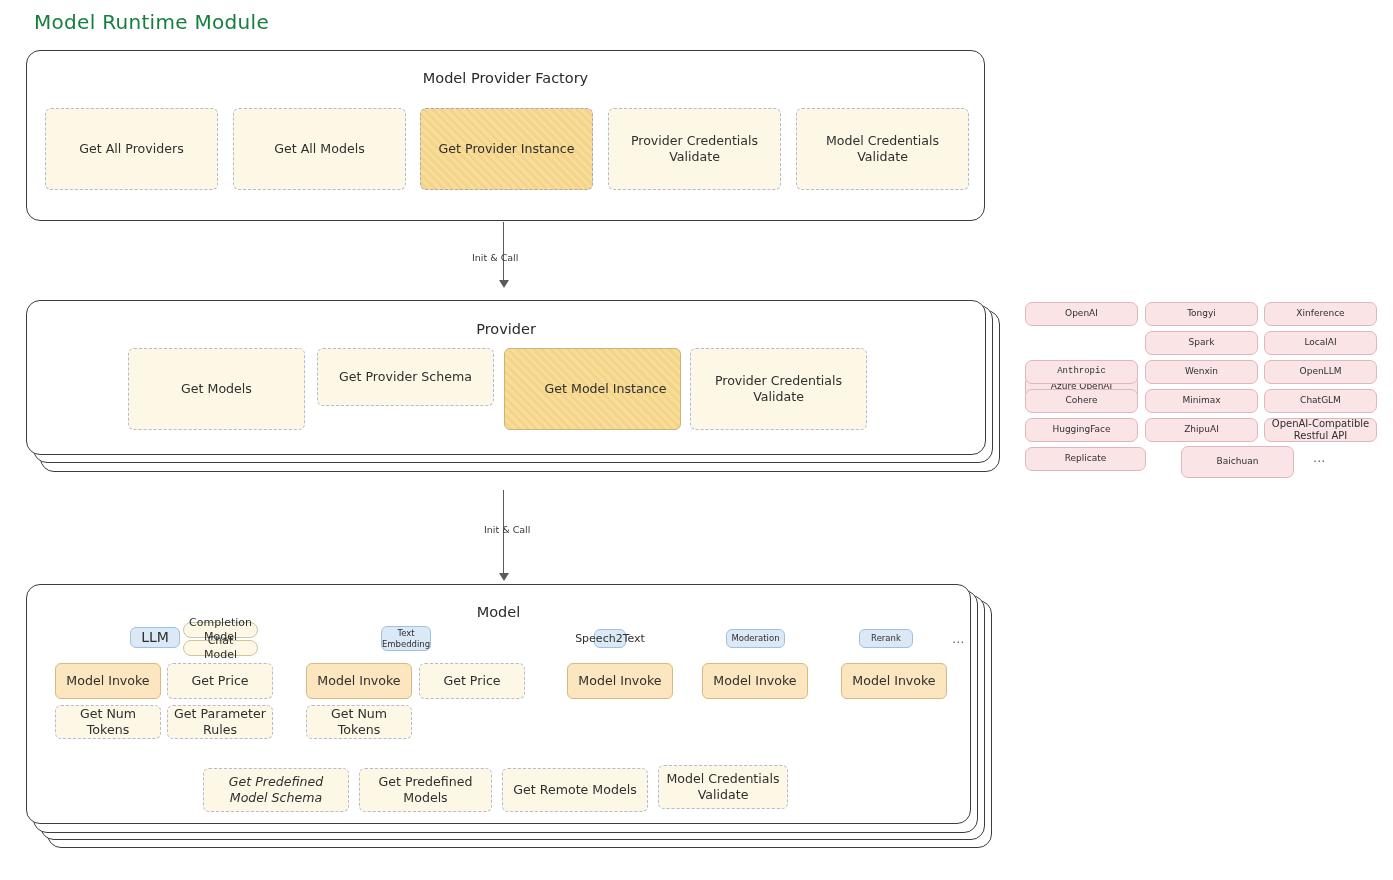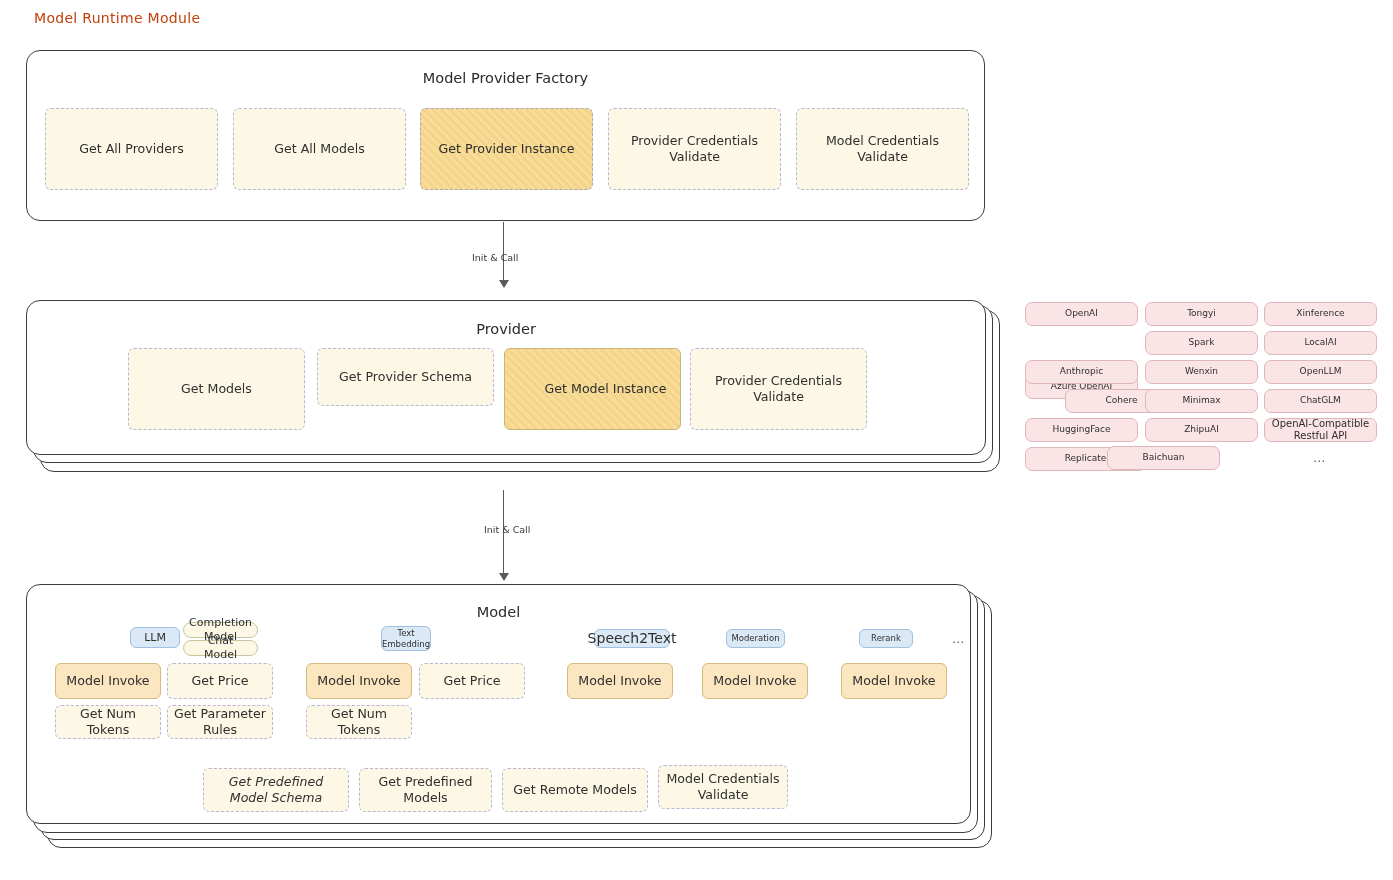--- a/index.html
+++ b/index.html
@@ -12,22 +12,22 @@
     height: 880px;
     position: relative;
     font-family: "DejaVu Sans", sans-serif;
     color: #333;
     overflow: hidden;
   }
   .page-title {
     position: absolute;
     left: 34px;
     top: 10px;
-    font-size: 14px;
-    color: #c2410c;
+    font-size: 20px;
+    color: #15803d;
     letter-spacing: 0.3px;
   }
 
   
   .panel {
     position: absolute;
     border: 1.6px solid #3c3c3c;
     border-radius: 14px;
     background: #ffffff;
     box-sizing: border-box;
@@ -80,21 +80,21 @@
     border: 1.3px solid #c9b676;
     padding-left: 32px;
   }
   .node.amber {
     background: #fbe6c0;
     border: 1.3px solid #d8b97e;
   }
   .node.blue {
     background: #dbe9f6;
     border: 1.2px solid #9fc0de;
-    font-size: 11px;
+    font-size: 14px;
   }
   .node.small {
     font-size: 11px;
     border-radius: 8px;
   }
   .node.pink {
     background: #fbe4e6;
     border: 1.2px solid #e0b6bd;
     font-size: 9px;
     border-radius: 7px;
@@ -170,24 +170,24 @@
 <div class="node light" style="left:690px; top:348px; width:177px; height:82px;">
   <span>Provider Credentials Validate</span>
 </div>
 
 <div class="node pink" style="left:1025px; top:302px; width:113px; height:24px;">
   <span>OpenAI</span>
   </div>
 <div class="node pink" style="left:1025px; top:331px; width:113px; height:24px;margin-top:44px;">
   <span>Azure OpenAI</span>
   </div>
-<div class="node pink" style="left:1025px; top:360px; width:113px; height:24px;">
+<div class="node pink" style="left:1025px; top:360px; width:113px; height:24px;font-family:Liberation Mono, monospace;">
   <span>Anthropic</span>
   </div>
-<div class="node pink" style="left:1025px; top:389px; width:113px; height:24px;margin-left:40px;">
+<div class="node pink" style="left:1025px; top:389px; width:113px; height:24px;">
   <span>Cohere</span>
   </div>
 <div class="node pink" style="left:1025px; top:418px; width:113px; height:24px;">
   <span>HuggingFace</span>
   </div>
 <div class="node pink" style="left:1025px; top:447px; width:121px; height:24px;">
   <span>Replicate</span>
   </div>
 
 <div class="node pink" style="left:1145px; top:302px; width:113px; height:24px;text-align:center;">
@@ -198,21 +198,21 @@
   </div>
 <div class="node pink" style="left:1145px; top:360px; width:113px; height:24px;">
   <span>Wenxin</span>
   </div>
 <div class="node pink" style="left:1145px; top:389px; width:113px; height:24px;">
   <span>Minimax</span>
   </div>
 <div class="node pink" style="left:1145px; top:418px; width:113px; height:24px;">
   <span>ZhipuAI</span>
   </div>
-<div class="node pink" style="left:1107px; top:446px; width:113px; height:24px;border-radius:7px;">
+<div class="node pink" style="left:1181px; top:446px; width:113px; height:32px;border-radius:7px;">
   <span>Baichuan</span>
   </div>
 
 <div class="node pink" style="left:1264px; top:302px; width:113px; height:24px;">
   <span>Xinference</span>
   </div>
 <div class="node pink" style="left:1264px; top:331px; width:113px; height:24px;">
   <span>LocalAI</span>
   </div>
 <div class="node pink" style="left:1264px; top:360px; width:113px; height:24px;">
@@ -241,21 +241,21 @@
 </div>
 <div class="node solidline small" style="left:183px; top:622px; width:75px; height:16px;">
   <span>Completion Model</span>
 </div>
 <div class="node solidline small" style="left:183px; top:640px; width:75px; height:16px;">
   <span>Chat Model</span>
 </div>
 <div class="node blue" style="left:381px; top:626px; width:50px; height:25px; font-size:8.5px;">
   <span>Text Embedding</span>
 </div>
-<div class="node blue" style="left:594px; top:629px; width:76px; height:19px; font-size:14px;">
+<div class="node blue" style="left:594px; top:629px; width:32px; height:19px; font-size:11px;">
   <span>Speech2Text</span>
 </div>
 <div class="node blue" style="left:726px; top:629px; width:59px; height:19px; font-size:8.5px;">
   <span>Moderation</span>
 </div>
 <div class="node blue" style="left:859px; top:629px; width:54px; height:19px; font-size:8.5px;">
   <span>Rerank</span>
 </div>
 <div class="ellipsis" style="left:952px; top:631px;">...</div>
 

